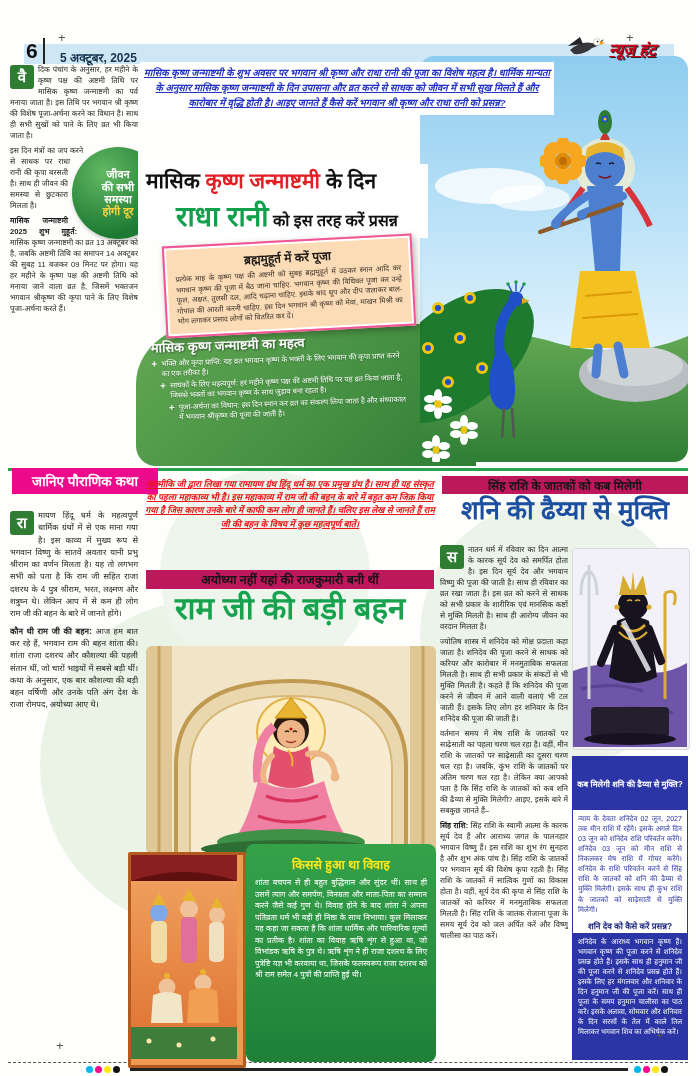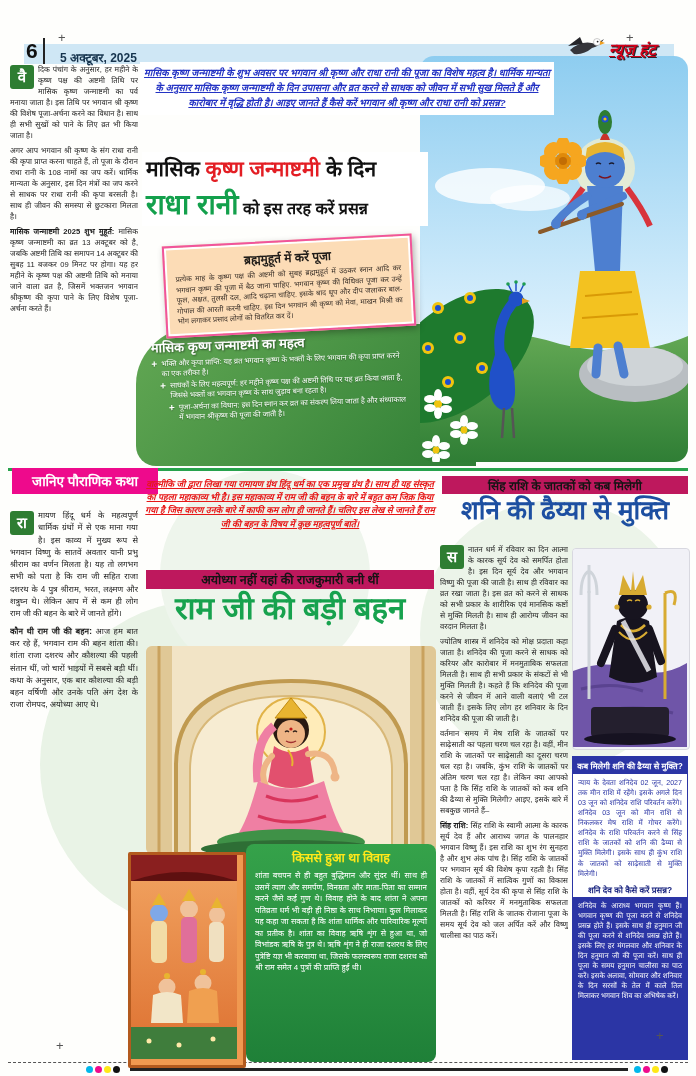--- a/index.html
+++ b/index.html
@@ -17,24 +17,24 @@
   .sectitle{color:#e60023;font-size:17px;font-weight:800;letter-spacing:1px;}
   .logo{left:566px;top:34px;display:flex;align-items:center;gap:3px;z-index:3;}
   .logotext{color:#d40019;font-size:16px;font-weight:800;font-style:italic;text-shadow:1px 1px 0 #26262a;text-decoration:underline;}
   
   .blob{border-radius:50%;z-index:0;}
   
   .kscene{left:420px;top:56px;width:268px;height:406px;border-radius:14px;overflow:hidden;z-index:2;}
   .introblue{left:140px;top:62px;width:406px;background:#ffffff;z-index:3;padding:3px 4px 5px 4px;
              color:#2433c4;font-size:9.6px;font-weight:700;font-style:italic;text-align:center;
              line-height:1.58;text-decoration:underline;}
-  .kheadline{left:142px;top:152px;width:282px;background:#ffffff;z-index:3;padding:4px 0 2px 4px;}
+  .kheadline{left:142px;top:164px;width:282px;background:#ffffff;z-index:3;padding:4px 0 2px 4px;}
   .khl1{font-size:21px;font-weight:800;color:#111;line-height:1.25;}
   .khl1 .red{color:#e31e24;}
-  .khl2{font-size:16px;font-weight:800;color:#111;line-height:1.3;margin-top:5px;}
+  .khl2{font-size:16px;font-weight:800;color:#111;line-height:1.3;margin-top:5px;text-align:center;}
   .khl2 .green{color:#13a04c;font-size:28px;}
   .kleft{left:10px;top:64px;width:128px;height:402px;z-index:3;font-size:7.6px;line-height:1.45;
          color:#1c1c1c;text-align:justify;overflow:hidden;}
   .kleft p{margin:0 0 4px 0;}
   .dropcap{float:left;width:24px;height:24px;background:#2e7d32;color:#fff;font-weight:800;
            font-size:15px;display:flex;align-items:center;justify-content:center;
            margin:1px 4px 1px 0;border-radius:3px;}
   .circlebadge{float:right;width:92px;height:92px;border-radius:50%;shape-outside:circle(50%);
     margin:2px -26px 2px 4px;background:radial-gradient(circle at 35% 28%,#63b963,#1d7a33 70%);
     display:flex;flex-direction:column;align-items:center;justify-content:center;
@@ -68,35 +68,35 @@
             font-style:italic;text-align:center;line-height:1.5;text-decoration:underline;}
   .obar{background:#be185d;color:#141414;font-weight:800;display:flex;align-items:center;
         justify-content:center;z-index:3;}
   .obar-ram{left:146px;top:570px;width:288px;height:19px;font-size:12.5px;}
   .ramhead{left:142px;top:592px;width:296px;z-index:3;color:#17a24e;font-size:31px;font-weight:800;
            text-align:center;line-height:1.1;}
   .goddess{left:146px;top:646px;width:290px;height:208px;z-index:3;border-radius:6px;overflow:hidden;}
   .painting{left:128px;top:852px;width:112px;height:210px;z-index:4;border:3px solid #b35a1e;
             border-radius:2px;overflow:hidden;background:#f09950;}
   .marriage{left:246px;top:844px;width:190px;height:218px;z-index:3;border-radius:8px;
-            background:linear-gradient(#35a24a,#1f8038);padding:5px 9px;overflow:hidden;box-sizing:border-box;}
+            background:linear-gradient(#35a24a,#1f8038);padding:12px 9px;overflow:hidden;box-sizing:border-box;}
   .marriage h3{margin:0 0 4px 0;text-align:center;color:#ffe81a;font-size:12.5px;font-weight:800;}
   .marriage p{margin:0;color:#fff;font-size:7.9px;line-height:1.46;text-align:justify;}
   
   .obar-shani{left:442px;top:476px;width:246px;height:18px;font-size:12px;}
   .shanihead{left:440px;top:496px;width:250px;z-index:3;color:#1d4fa1;font-size:26px;font-weight:800;
              text-align:center;line-height:1.15;}
   .shanitext{left:440px;top:544px;width:128px;height:516px;z-index:3;font-size:7.6px;line-height:1.45;
              color:#1c1c1c;text-align:justify;overflow:hidden;}
   .shanitext p{margin:0 0 4px 0;}
   .shaniimg{left:572px;top:548px;width:116px;height:200px;z-index:3;border:1px solid #d8d8e0;
             border-radius:4px;overflow:hidden;background:#f1f1f7;}
   .bluebox{left:572px;top:756px;width:116px;height:304px;z-index:3;border:1px solid #2b35a5;
            background:#fff;display:flex;flex-direction:column;box-sizing:border-box;overflow:hidden;}
-  .bluebox .bh1{background:#2b35a5;color:#fff;font-size:8.2px;font-weight:800;text-align:center;padding:3px 4px;}
+  .bluebox .bh1{background:#2b35a5;color:#fff;font-size:8.2px;font-weight:800;text-align:center;padding:21px 4px;}
   .bluebox .bt1{color:#2b35a5;font-size:7.1px;line-height:1.42;padding:4px 5px;text-align:justify;}
   .bluebox .bh2{color:#1b2680;font-size:8.4px;font-weight:800;text-align:center;padding:1px 4px 2px;}
   .bluebox .bt2{background:#2b35a5;color:#fff;font-size:7.1px;line-height:1.42;padding:4px 5px;
                 text-align:justify;flex:1;}
   
   .dashline{left:8px;top:1062px;width:680px;border-top:1px dashed #555;z-index:3;}
   .solidline{left:130px;top:1068px;width:498px;height:3px;background:#222;z-index:3;}
   .dots{display:flex;gap:2px;z-index:4;}
   .dot{width:7px;height:7px;border-radius:50%;}
   .d-c{background:#00b7eb;} .d-m{background:#ef0a8c;} .d-y{background:#ffe816;} .d-k{background:#111;}
@@ -259,21 +259,26 @@
 
   <div class="abs introblue">मासिक कृष्ण जन्माष्टमी के शुभ अवसर पर भगवान श्री कृष्ण और राधा रानी की पूजा का विशेष महत्व है। धार्मिक मान्यता के अनुसार मासिक कृष्ण जन्माष्टमी के दिन उपासना और व्रत करने से साधक को जीवन में सभी सुख मिलते हैं और कारोबार में वृद्धि होती है। आइए जानते हैं कैसे करें भगवान श्री कृष्ण और राधा रानी को प्रसन्न?</div>
   <div class="abs kheadline">
     <div class="khl1"><span>मासिक </span><span class="red">कृष्ण जन्माष्टमी</span><span> के दिन</span></div>
     <div class="khl2"><span class="green">राधा रानी</span><span> को इस तरह करें प्रसन्न</span></div>
   </div>
 
   <div class="abs kleft">
     <p><span class="dropcap">वै</span><span>दिक पंचांग के अनुसार, हर महीने के कृष्ण पक्ष की अष्टमी तिथि पर मासिक कृष्ण जन्माष्टमी का पर्व मनाया जाता है। इस तिथि पर भगवान श्री कृष्ण की विशेष पूजा-अर्चना करने का विधान है। साथ ही सभी सुखों को पाने के लिए व्रत भी किया जाता है।</span></p>
     <p>
-      <span>अगर आप भगवान श्री कृष्ण के संग राधा रानी की कृपा प्राप्त करना चाहते हैं, तो पूजा के दौरान राधा रानी के 108 नामों का जप करें। धार्मिक मान्यता के अनुसार,</span>
+      <span class="circlebadge">
+        <span class="w">जीवन</span>
+        <span class="w">की सभी</span>
+        <span class="w">समस्या</span>
+        <span class="y">होगी दूर</span>
+      </span>
       <span>इस दिन मंत्रों का जप करने से साधक पर राधा रानी की कृपा बरसती है। साथ ही जीवन की समस्या से छुटकारा मिलता है।</span>
     </p>
     <p><span class="lead">मासिक जन्माष्टमी 2025 शुभ मुहूर्त:</span><span> मासिक कृष्ण जन्माष्टमी का व्रत 13 अक्टूबर को है, जबकि अष्टमी तिथि का समापन 14 अक्टूबर की सुबह 11 बजकर 09 मिनट पर होगा। यह हर महीने के कृष्ण पक्ष की अष्टमी तिथि को मनाया जाने वाला व्रत है, जिसमें भक्तजन भगवान श्रीकृष्ण की कृपा पाने के लिए विशेष पूजा-अर्चना करते हैं।</span></p>
   </div>
 
   <div class="abs greenblob"></div>
   <div class="abs importance">
     <h3>मासिक कृष्ण जन्माष्टमी का महत्व</h3>
     <div class="ipoint ipt1">
         <span class="plus">+</span>

